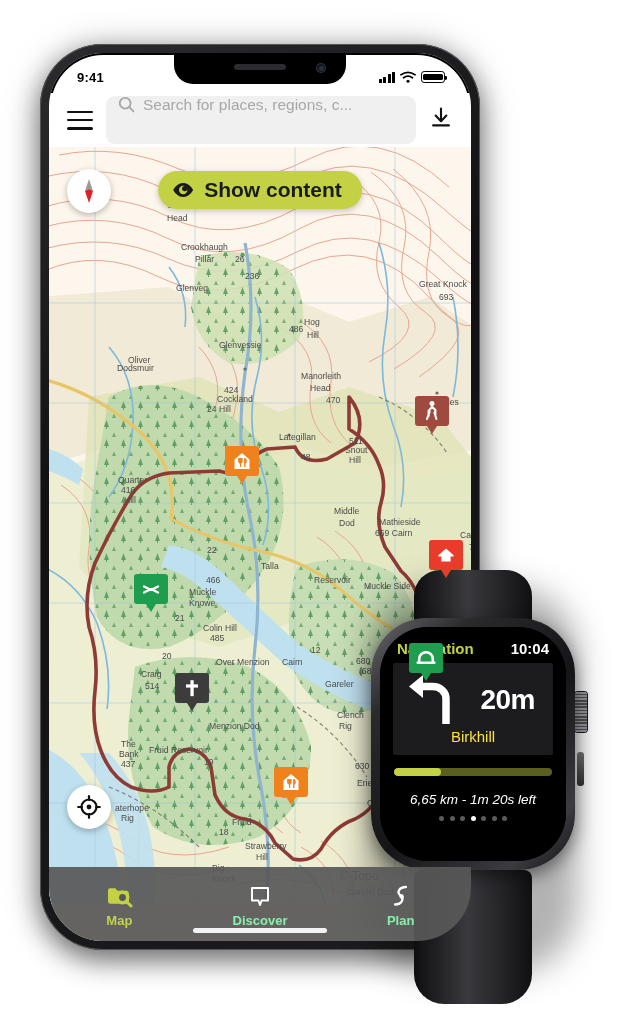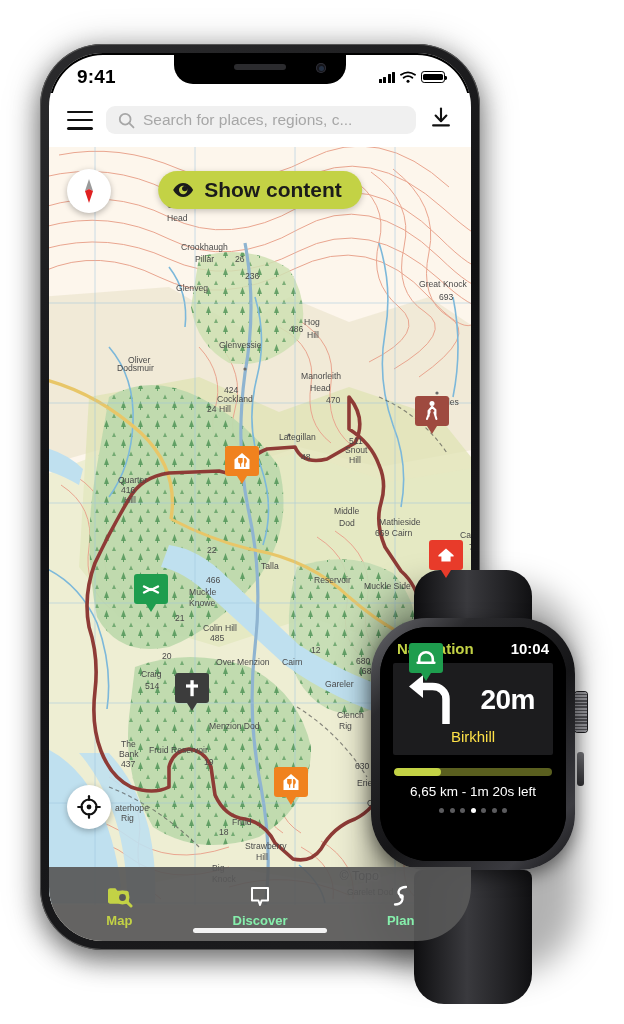--- a/index.html
+++ b/index.html
@@ -52,21 +52,21 @@
     content:""; position:absolute; left:2.5px; top:2.5px;
     width:5px;height:5px;border-radius:50%;
     background:#243042;
   }
 
   
   .statusbar {
     position: absolute; top: 0; left: 0; right: 0; height: 40px;
     display: flex; align-items: center; justify-content: space-between;
     padding: 8px 26px 0 28px; z-index: 35;
-    color: #000; font-size: 19px; font-weight: bold;
+    color: #000; font-size: 13px; font-weight: bold;
     letter-spacing: .2px;
   }
   .sb-right { display: flex; align-items: center; gap: 5px; }
   .bars { display: flex; align-items: flex-end; gap: 1.5px; height: 11px; }
   .bars i { width: 3px; background: #000; border-radius: .6px; display: block; }
   .bars i:nth-child(1){height:4px}.bars i:nth-child(2){height:6px}
   .bars i:nth-child(3){height:8.5px}.bars i:nth-child(4){height:11px}
   .batt {
     width: 24px; height: 11.5px; border: 1.3px solid #000; border-radius: 3.2px;
     position: relative; padding: 1.3px;
@@ -79,22 +79,22 @@
 
   
   .app-header {
     position: absolute; top: 40px; left: 0; right: 0; height: 54px;
     display: flex; align-items: center; gap: 13px;
     padding: 0 18px; background: #fff; z-index: 30;
   }
   .hamburger { width: 26px; height: 19px; display:flex; flex-direction:column; justify-content:space-between; cursor:pointer; flex:none;}
   .hamburger i { display:block; height: 2.6px; background: #111; border-radius: 2px; }
   .searchbox {
-    flex: 1; height: 28px; border-radius: 9px; background: #f0f0f0;
-    display: flex; align-items: center; gap: 8px; padding: 0 12px;
+    flex: 1; height: 48px; border-radius: 9px; background: #f0f0f0;
+    display: flex; gap: 8px; padding: 0 12px;
   }
   .search-ph { color: #a7a7a7; font-size: 15.5px; white-space: nowrap; overflow: hidden; }
   .dl-icon { width: 24px; flex: none; }
 
   
   .map {
     position: absolute; top: 94px; left: 0; right: 0; bottom: 0;
     overflow: hidden; background: #f5efe4;
   }
   .map svg { display: block; }
@@ -184,22 +184,22 @@
   }
   .w-card-row { display: flex; align-items: center; justify-content: space-between; gap: 6px; }
   .w-dist { color: #fff; font-size: 28px; font-weight: bold; letter-spacing: -.5px; padding-right: 6px; }
   .w-street { text-align: center; color: #fde047; font-size: 15px; margin-top: 2px; }
   .w-prog {
     margin: 13px 14px 0 14px; height: 8px; border-radius: 4px;
     background: #5a5f1f; overflow: hidden;
   }
   .w-prog i { display: block; height: 100%; background: #c3d245; border-radius: 4px; }
   .w-eta {
-    text-align: center; color: #fff; font-size: 13.5px; margin-top: 8px;
-    line-height: 1.25; padding: 0 10px;
+    text-align: center; color: #fff; font-size: 13.5px; margin-top: 16px;
+    line-height: 1.25; padding: 0 10px; font-style: italic;
   }
   .w-dots { display: flex; justify-content: center; gap: 5.5px; margin-top: 7px; }
   .w-dots i { width: 5px; height: 5px; border-radius: 50%; background: #5b5b5e; display: block; }
   .w-dots i.on { background: #fff; }
 </style>
 </head>
 <body>
 
 <div id="stage">
 

